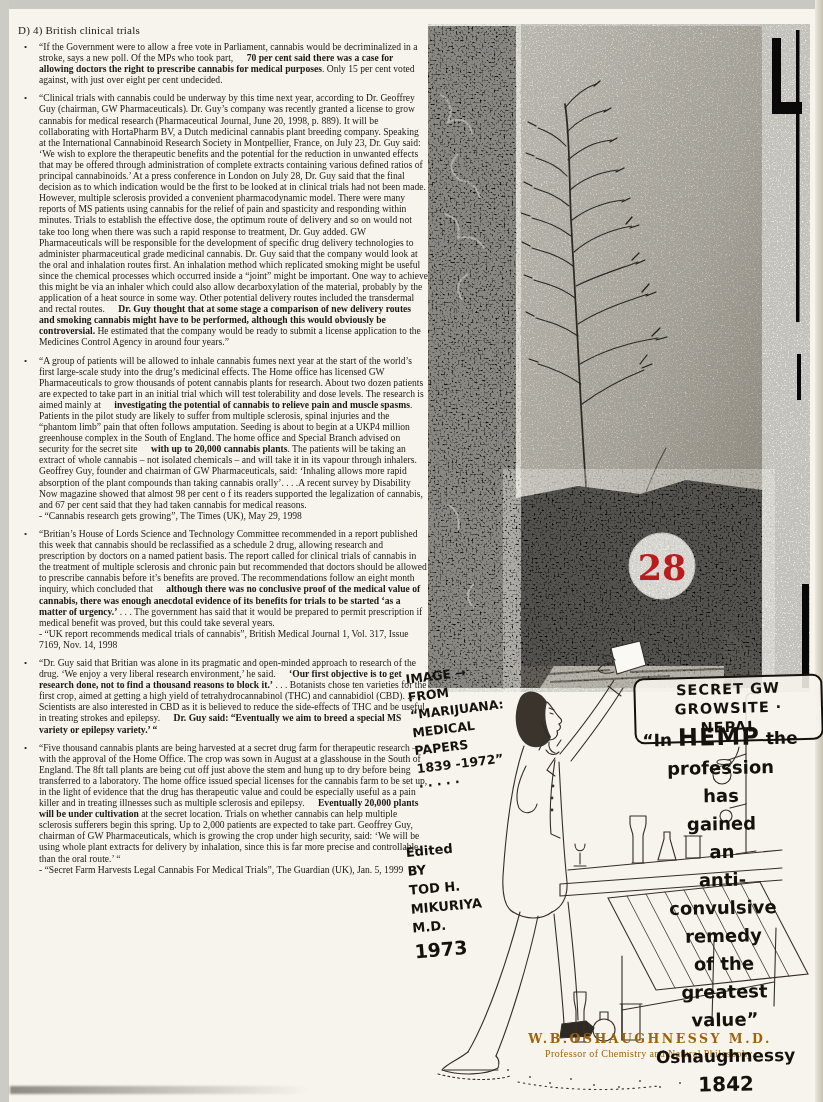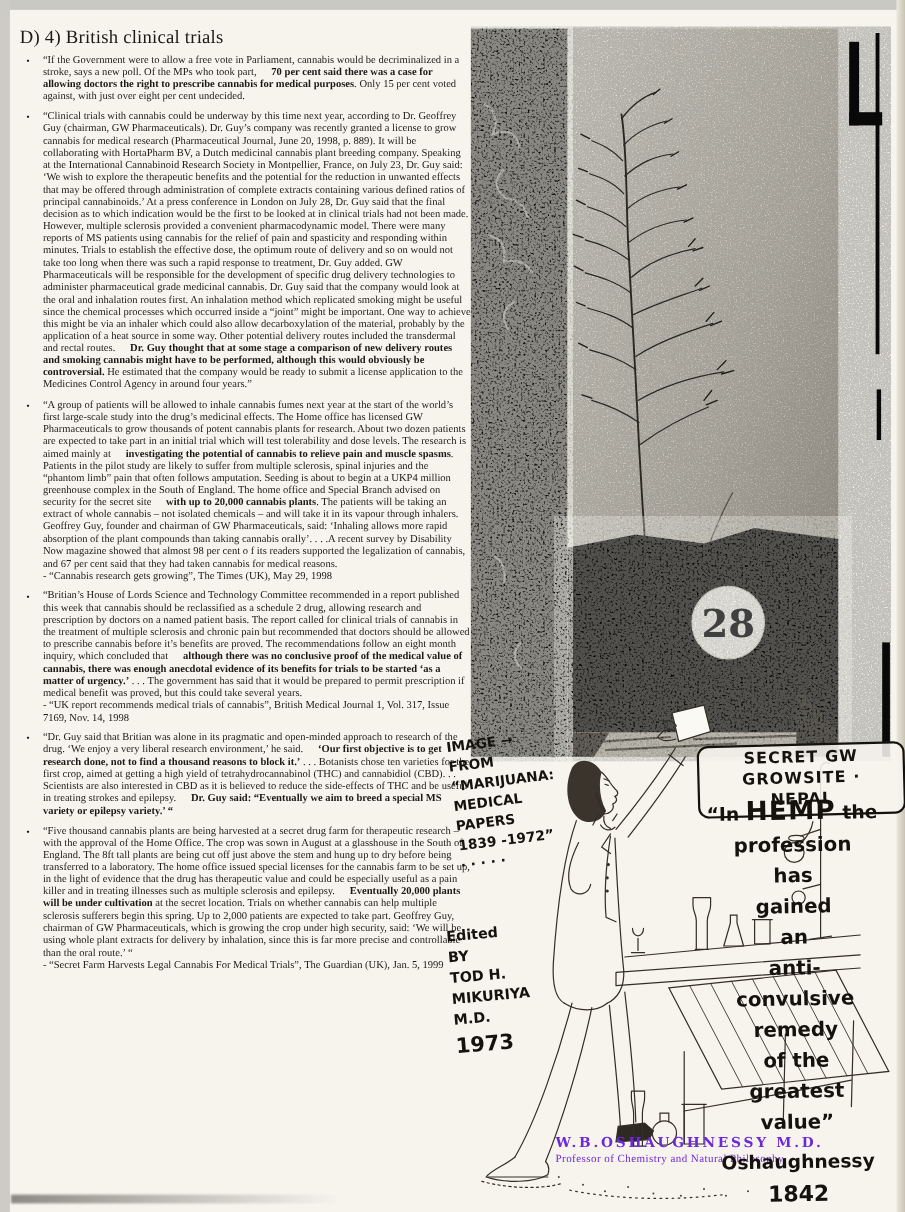--- a/index.html
+++ b/index.html
@@ -6,53 +6,53 @@
   .page{position:relative;width:823px;height:1102px;background:#f7f4ee;overflow:hidden;
         font-family:"Liberation Serif",serif;color:#1b1916;}
   
   .edge-top{position:absolute;left:0;top:0;width:823px;height:9px;background:#c9c8c2;}
   .edge-left{position:absolute;left:0;top:0;width:9px;height:1102px;background:#ccCBc5;background:#cccbc5;}
   .edge-right{position:absolute;right:0;top:0;width:8px;height:1102px;background:linear-gradient(to left,#c9c2b2,#ece8de);}
   .bottom-streak{position:absolute;left:10px;top:1086px;width:300px;height:8px;
         background:linear-gradient(to right,#55514b,rgba(85,81,75,0));opacity:.65;filter:blur(1px);}
   
   .text-col{position:absolute;left:18px;top:24px;width:410px;}
-  .heading{font-size:17px;font-weight:400;margin:0 12px 5px 0;letter-spacing:.2px;}
+  .heading{font-size:11px;font-weight:400;margin:0 12px 5px 0;letter-spacing:.2px;}
   .bullet{display:flex;gap:6px;margin-bottom:7px;}
   .marker{width:15px;flex:0 0 15px;text-align:center;font-size:9px;line-height:11px;padding-top:1px;}
   .bullet-body{flex:1;}
   .bullet-text{margin:0;font-size:9.6px;line-height:11.1px;}
   .bullet-text b{font-weight:700;margin-left:11px;}
   .cite{font-size:9.6px;line-height:11.1px;}
   
   .photo-wrap{position:absolute;left:428px;top:24px;width:382px;height:668px;z-index:1;}
   .badge-28{position:absolute;left:632px;top:538px;width:60px;height:58px;z-index:2;
         display:flex;align-items:center;justify-content:center;
-        font-family:"DejaVu Serif",serif;font-weight:700;font-size:35px;color:#404040;}
+        font-family:"DejaVu Serif",serif;font-weight:700;font-size:35px;color:#b91c1c;}
   
   .drawing-wrap{position:absolute;left:408px;top:634px;width:415px;height:468px;z-index:2;}
   
   .hand{font-family:"DejaVu Sans",sans-serif;font-weight:700;color:#15120e;}
   .note-image-from{position:absolute;left:412px;top:664px;width:106px;z-index:3;transform:rotate(-7deg);}
   .note-image-from .hand-line{font-size:12.5px;line-height:18px;}
   .note-edited{position:absolute;left:410px;top:838px;width:108px;z-index:3;transform:rotate(-5deg);}
   .note-edited .hand-line{font-size:13px;line-height:19px;}
   .note-edited .hand-line:last-child{font-size:19px;margin-top:5px;}
   .bubble{position:absolute;left:634px;top:676px;z-index:4;border:2.5px solid #15120e;border-radius:10px;
         padding:2px 10px 3px;transform:rotate(-1.5deg);background:rgba(247,244,238,.88);text-align:center;}
   .bubble .hand-line{font-size:14.5px;line-height:19px;letter-spacing:1px;}
   .bub-arrow{position:absolute;}
   .hemp-quote{position:absolute;left:630px;top:722px;width:186px;z-index:4;text-align:center;transform:rotate(-1deg);}
   .hemp-first{font-size:17px;line-height:30px;}
   .hemp-first .emph{font-size:24px;letter-spacing:1px;}
   .hemp-quote .hand-line{font-size:18px;line-height:28px;}
   .hemp-quote .hand-line:nth-last-child(2){margin-top:8px;font-size:17px;}
   .hemp-quote .hand-line:last-child{font-size:20px;}
   
-  .caption{position:absolute;left:505px;top:1031px;width:290px;z-index:3;color:#6d28d9;}
+  .caption{position:absolute;left:505px;top:1031px;width:290px;z-index:3;text-align:center;color:#a16207;}
   .cap-name{font-family:"DejaVu Serif",serif;font-weight:700;font-size:12.5px;letter-spacing:2.5px;}
   .cap-title{font-family:"Liberation Serif",serif;font-size:10px;margin-top:2px;letter-spacing:.4px;}
   .cap-inst{font-family:"DejaVu Serif",serif;font-style:italic;font-size:14.5px;letter-spacing:1px;margin-top:1px;}
   svg{display:block;}
 </style>
 </head>
 <body>
 
 <div class="page">
   <div class="edge-top"></div>

